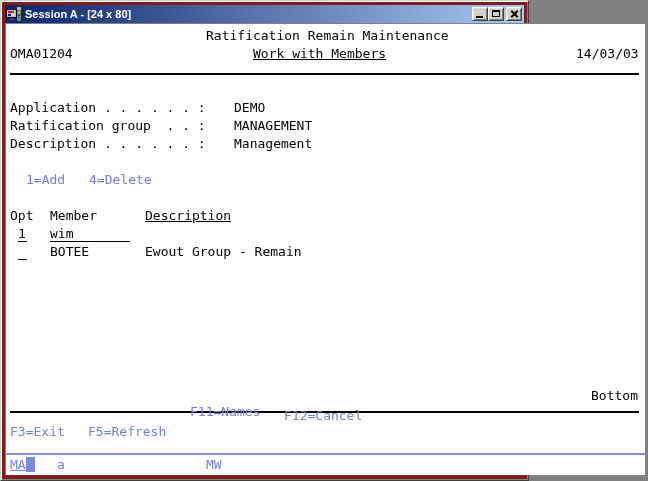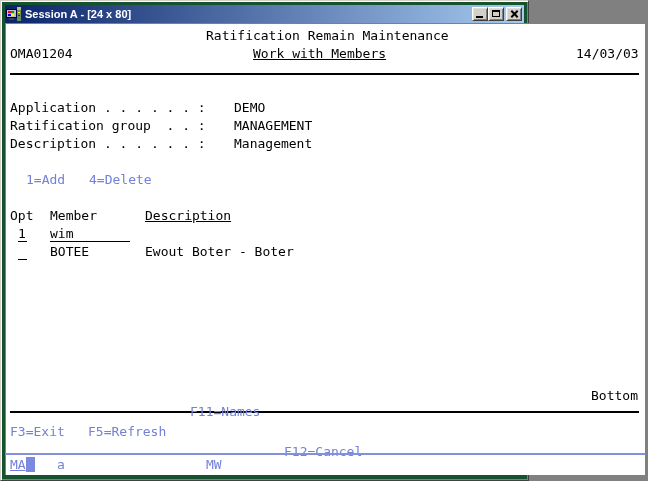--- a/index.html
+++ b/index.html
@@ -1,18 +1,18 @@
 <!DOCTYPE html>
 <html><head>
 <meta charset="utf-8">
 <style>
   html,body{margin:0;padding:0;background:#808080;}
   .window{
     position:relative;width:529px;height:481px;box-sizing:border-box;
-    background:#14532d;
+    background:#7f1d1d;
     border:1px solid;border-color:#d4d0c8 #404040 #404040 #d4d0c8;
     box-shadow:inset 1px 1px 0 #ffffff, inset -1px -1px 0 #808080;
     font-family:"Liberation Sans", sans-serif;
   }
   .titlebar{
     position:absolute;left:4px;top:4px;right:4px;height:18px;
     background:linear-gradient(to right,#0a246a,#a6caf0);
     display:flex;align-items:center;
   }
   .titlebar .app-icon{width:16px;height:16px;margin-left:1px;flex:0 0 auto;}
@@ -110,30 +110,30 @@
 
     <span class="trow" style="left:5px;top:184px;">Opt</span>
     <span class="trow" style="left:45px;top:184px;">Member</span>
     <span class="trow" style="left:140px;top:184px;text-decoration:underline;">Description</span>
 
     <span class="trow" style="left:13px;top:203px;"><span class="fld" style="width:9px;">1</span></span>
     <span class="trow" style="left:45px;top:203px;"><span class="fld" style="width:80px;">wim</span></span>
 
     <span class="trow" style="left:13px;top:221px;"><span class="fld" style="width:9px;"></span></span>
     <span class="trow" style="left:45px;top:220px;">BOTEE</span>
-    <span class="trow" style="left:140px;top:220px;">Ewout Boter - Boter</span>
+    <span class="trow" style="left:140px;top:220px;">Ewout Group - Remain</span>
 
     <span class="trow" style="left:586px;top:364px;">Bottom</span>
 
     <div class="hline" style="top:388px;"></div>
 
     <span class="trow blue" style="left:5px;top:400px;">F3=Exit</span>
     <span class="trow blue" style="left:83px;top:400px;">F5=Refresh</span>
     <span class="trow blue" style="left:185px;top:380px;">F11=Names</span>
-    <span class="trow blue" style="left:279px;top:420px;">F12=Cancel</span>
+    <span class="trow blue" style="left:279px;top:384px;">F12=Cancel</span>
 
     <div class="oia-sep"></div>
     <span class="oia-txt oia-underline" style="left:5px;top:434px;">MA</span>
     <span class="oia-block"></span>
     <span class="oia-txt" style="left:52px;top:434px;">a</span>
     <span class="oia-txt" style="left:201px;top:434px;">MW</span>
   </div>
 
 </div>
 

